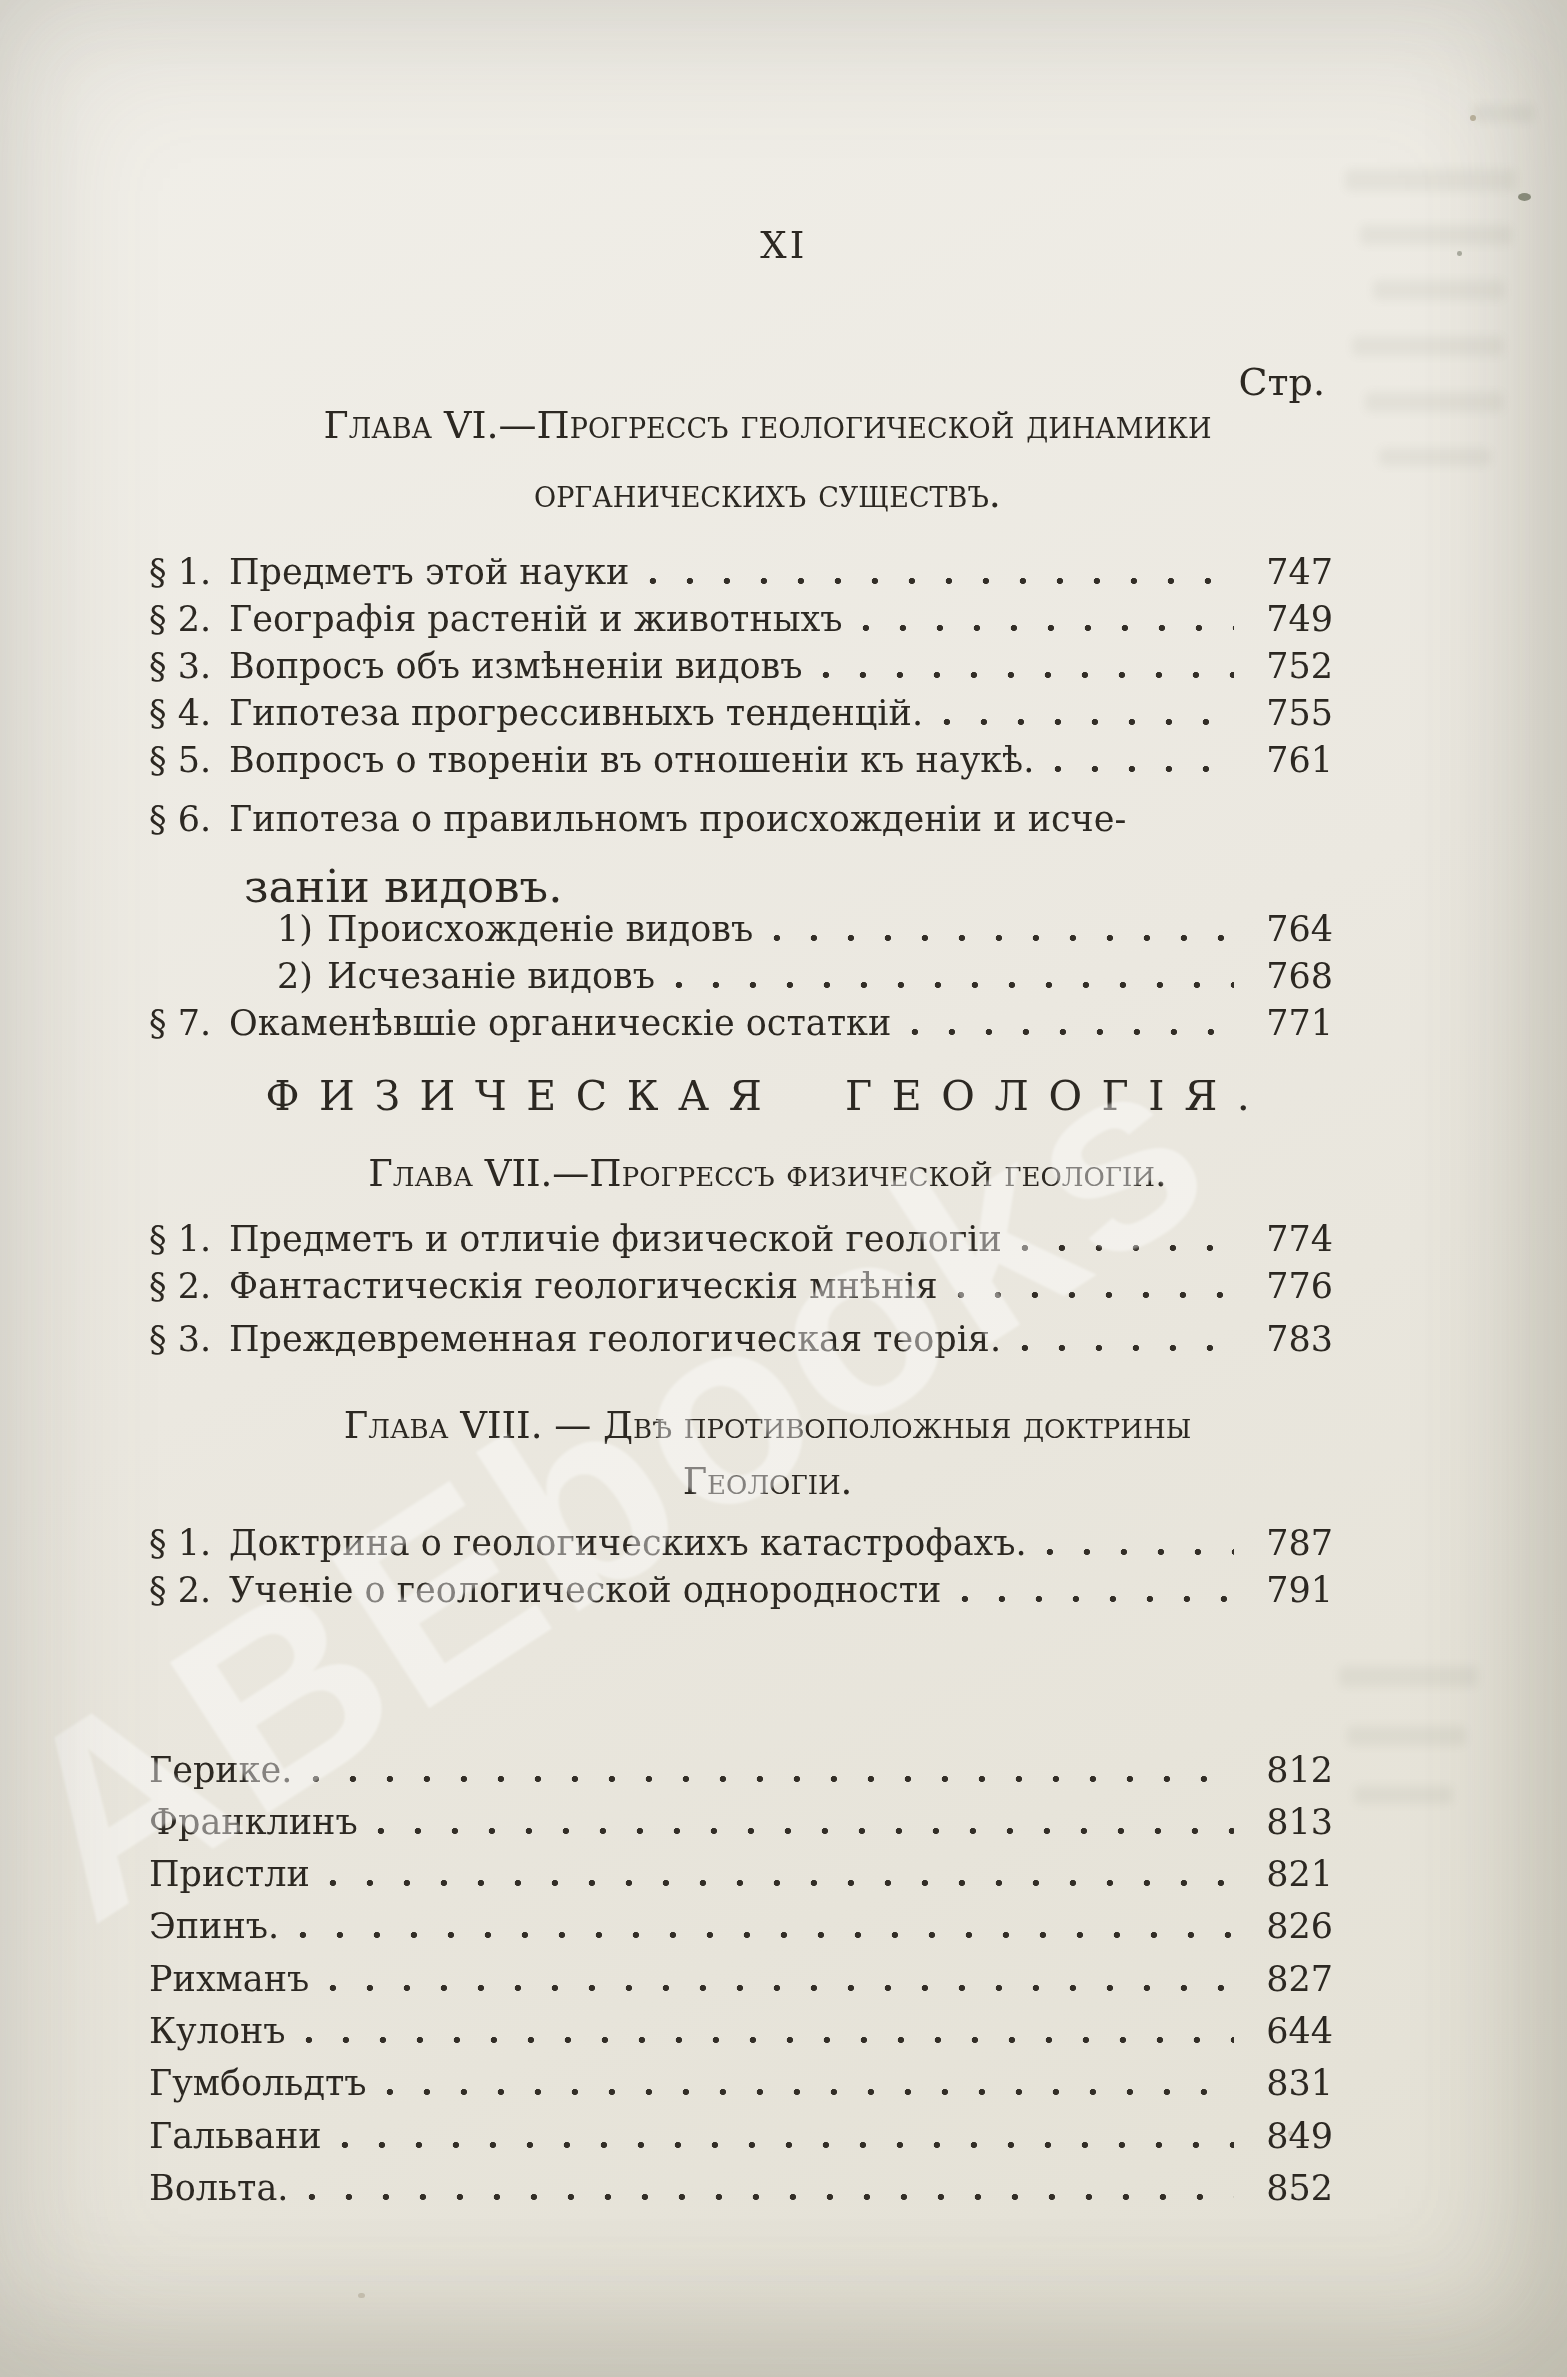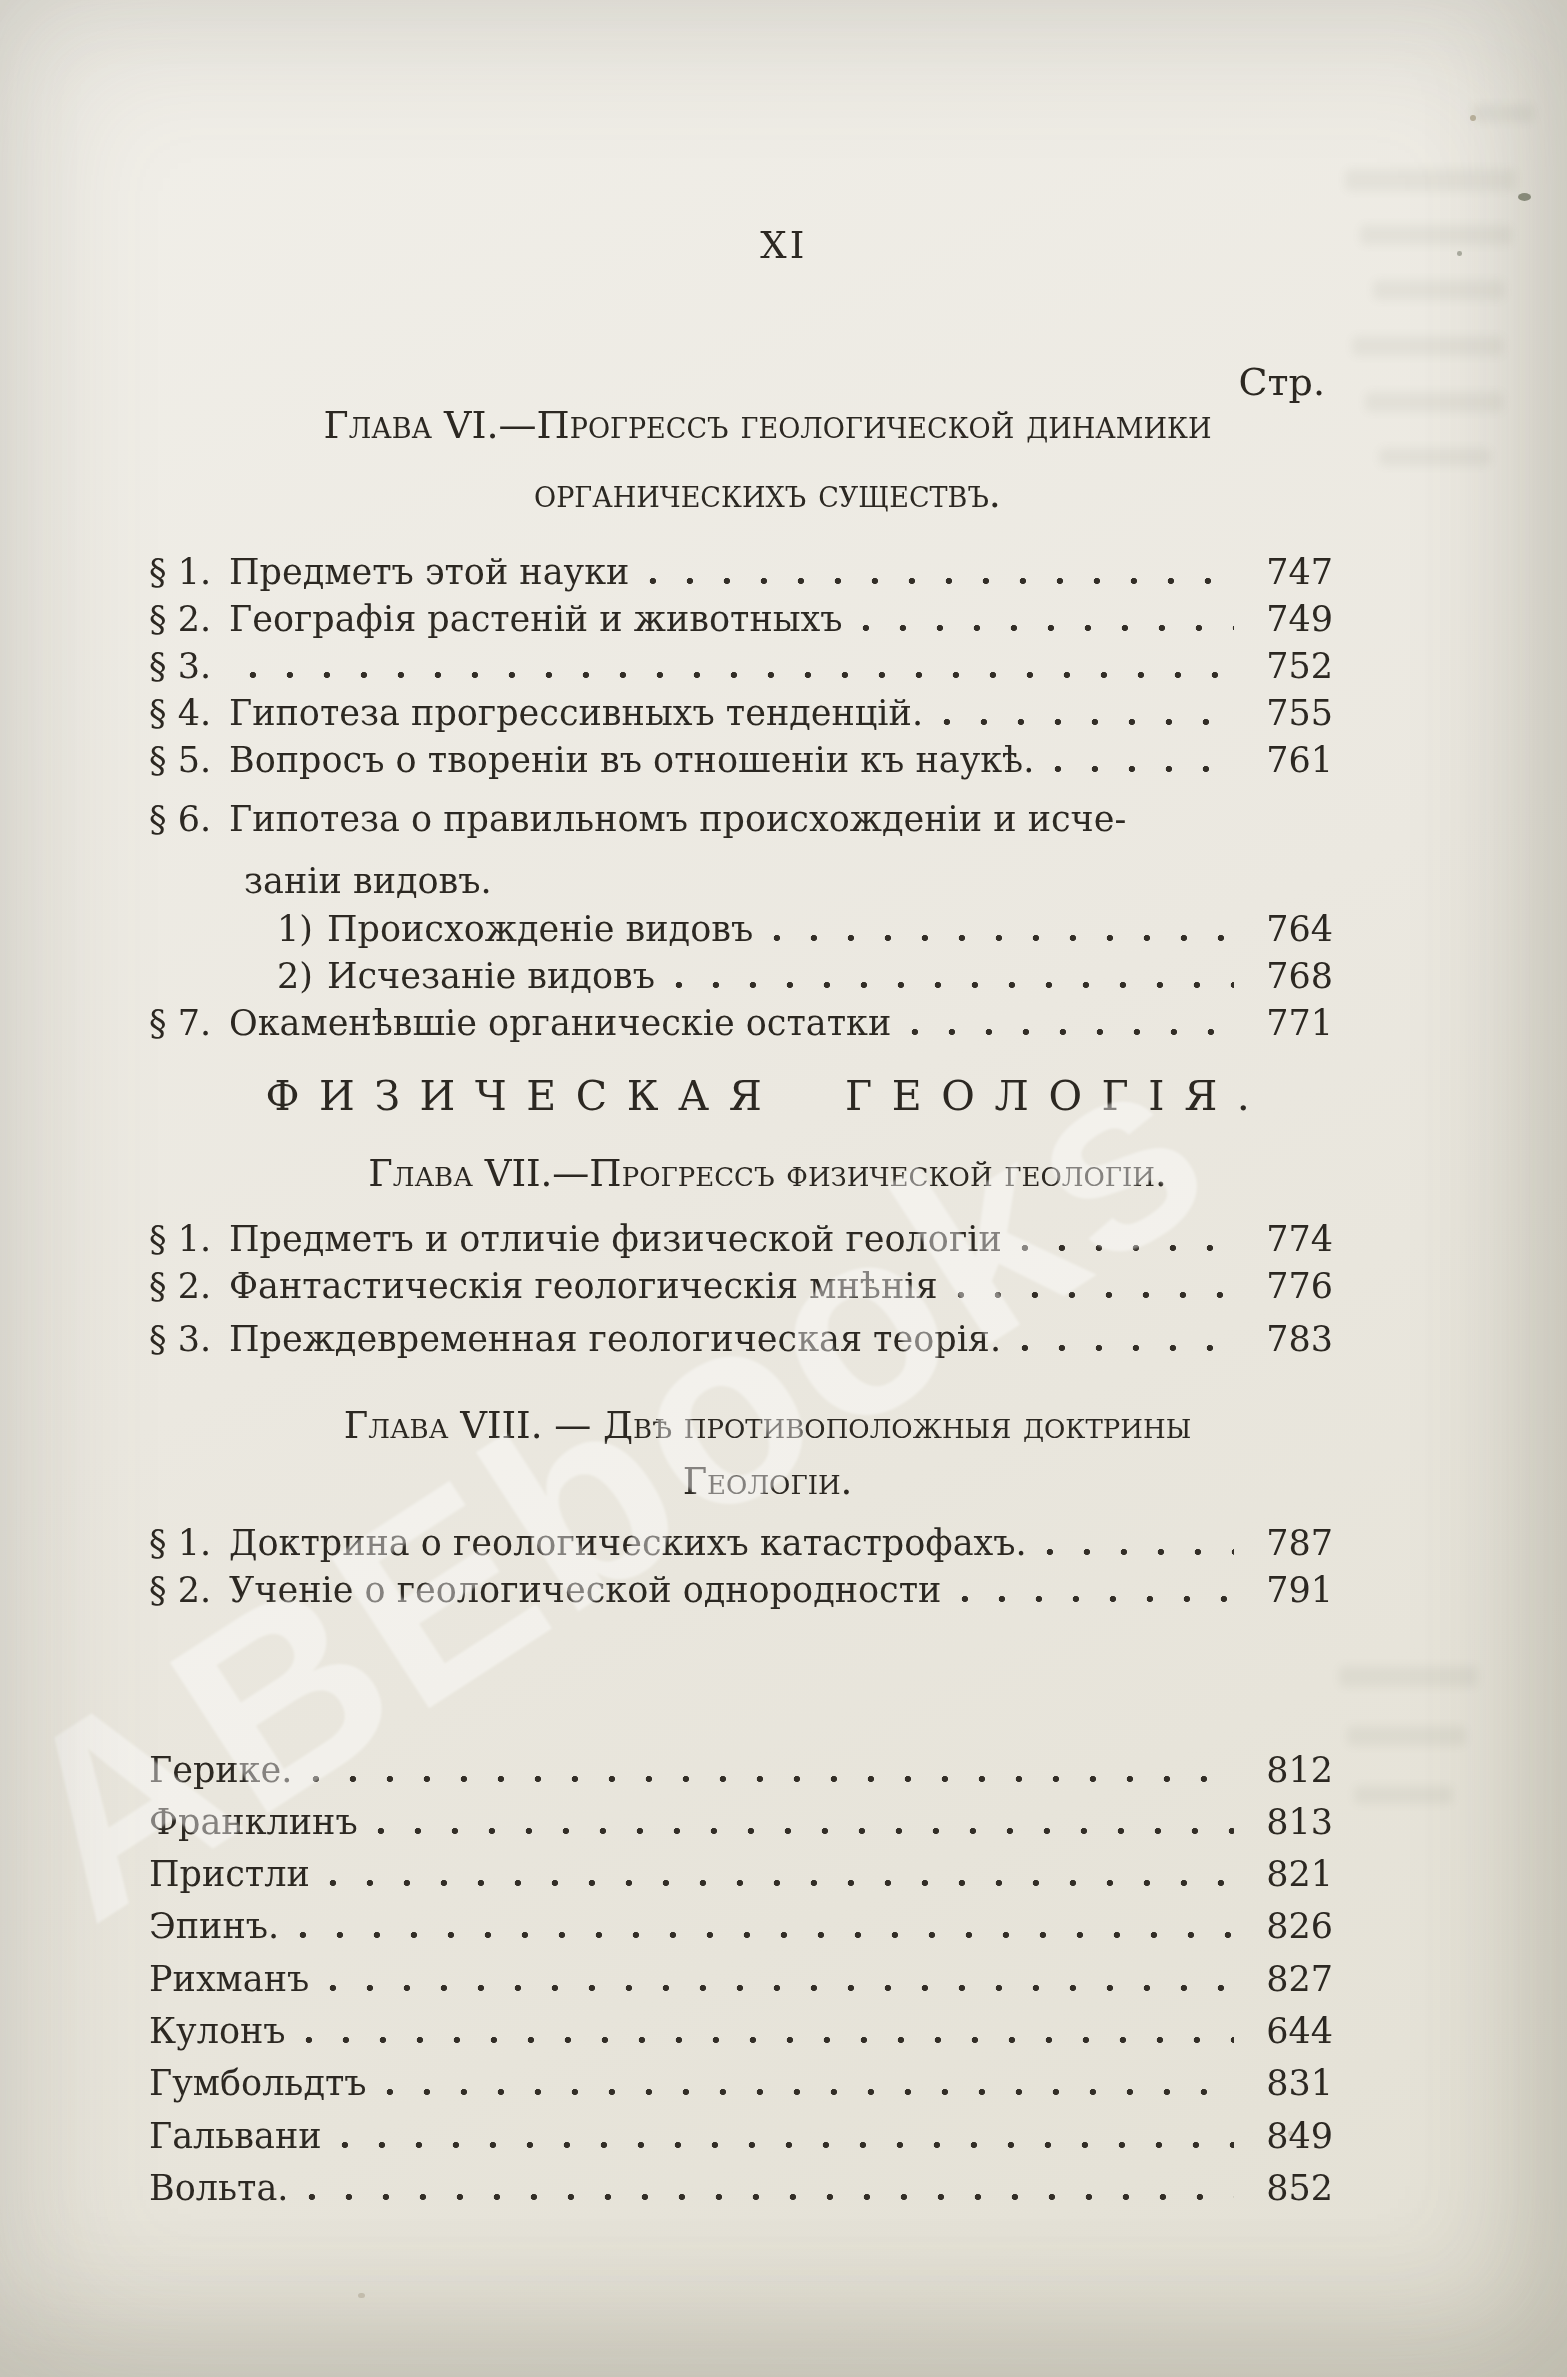--- a/index.html
+++ b/index.html
@@ -33,21 +33,21 @@
   .row{position:absolute;left:149px;right:235px;display:flex;align-items:flex-end;
     font-size:35px;line-height:1.12;}
   .row .num{min-width:80px;flex:0 0 auto;}
   .row.sub{left:277px;}
   .row.sub .num{min-width:50px;}
   .row .label{flex:0 1 auto;white-space:nowrap;}
   .leader{flex:1 1 0;height:10.5px;margin:0 14.4px 5.9px 19.6px;
     background-image:radial-gradient(circle at 3.9px 5.2px,#332e27 2.9px,rgba(51,46,39,0) 3.5px);
     background-size:37px 10.5px;background-repeat:repeat-x;background-position:left bottom;}
   .pg{min-width:85px;flex:0 0 auto;text-align:right;}
-  .wrapline{position:absolute;left:244px;font-size:35px;line-height:1.12;}
+  .wrapline{position:absolute;left:244px;font-size:45px;line-height:1.12;}
   .ghost{position:absolute;background:#5f6450;opacity:.07;filter:blur(4.6px);border-radius:5.2px;pointer-events:none;}
   .speck{position:absolute;border-radius:50%;pointer-events:none;}
   .watermark{
     position:absolute;left:-39px;top:1726px;
     transform:rotate(-33deg);transform-origin:0 0;
     font-family:"Liberation Sans","DejaVu Sans",sans-serif;font-weight:bold;
     font-size:261px;letter-spacing:3.9px;white-space:nowrap;
     color:rgba(255,255,255,.42);filter:blur(1.3px);pointer-events:none;
   }
 </style>
@@ -86,20 +86,21 @@
     <span class="pg">747</span>
   </div>
   <div class="row" style="top:600px;">
     <span class="num">§ 2.</span>
     <span class="label">Географія растеній и животныхъ</span>
     <span class="leader"></span>
     <span class="pg">749</span>
   </div>
   <div class="row" style="top:647px;">
     <span class="num">§ 3.</span>
+    <span class="label">Вопросъ объ измѣненіи видовъ</span>
     <span class="leader"></span>
     <span class="pg">752</span>
   </div>
   <div class="row" style="top:694px;">
     <span class="num">§ 4.</span>
     <span class="label">Гипотеза прогрессивныхъ тенденцій.</span>
     <span class="leader"></span>
     <span class="pg">755</span>
   </div>
   <div class="row" style="top:741px;">

